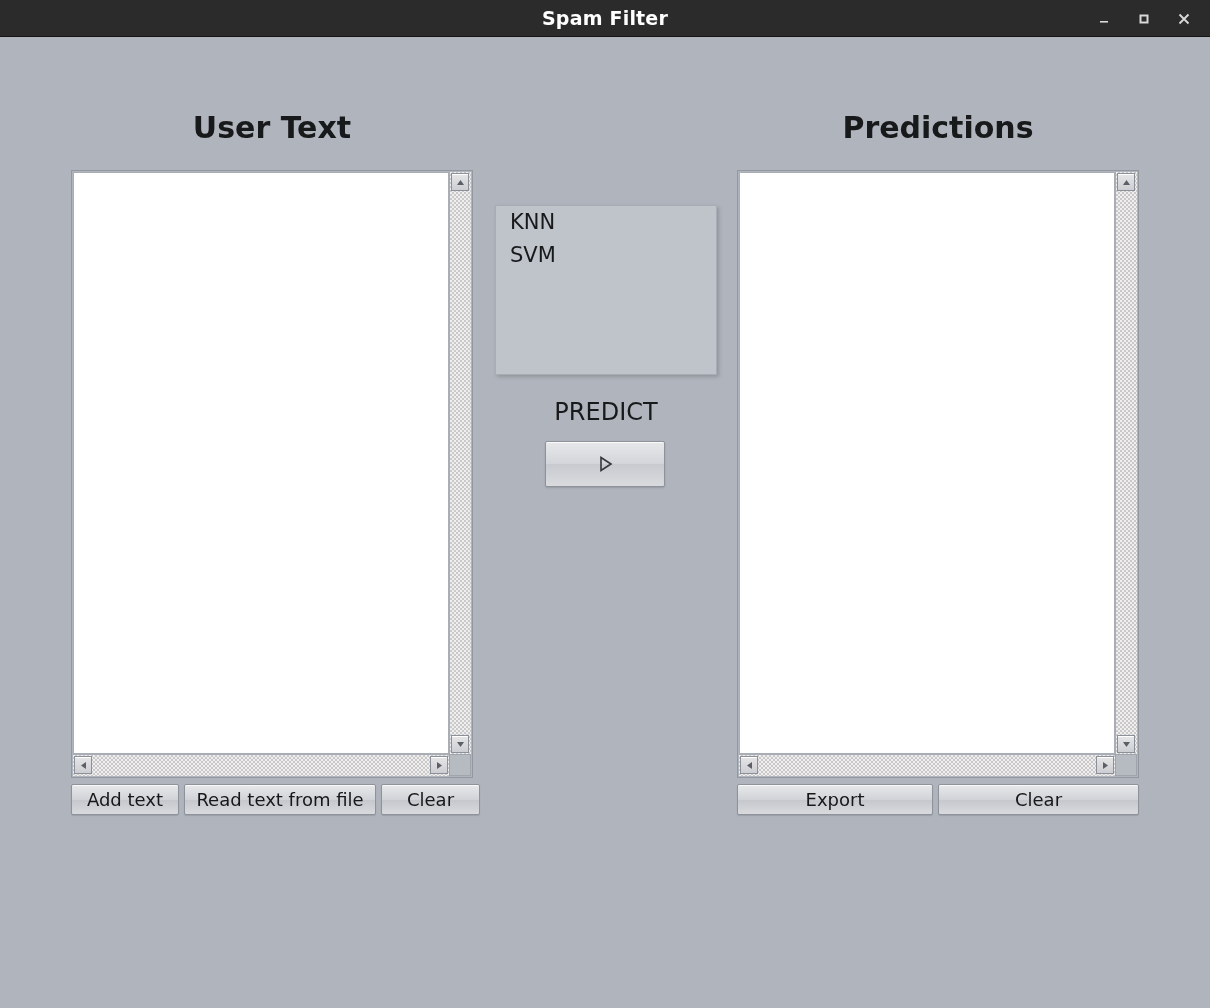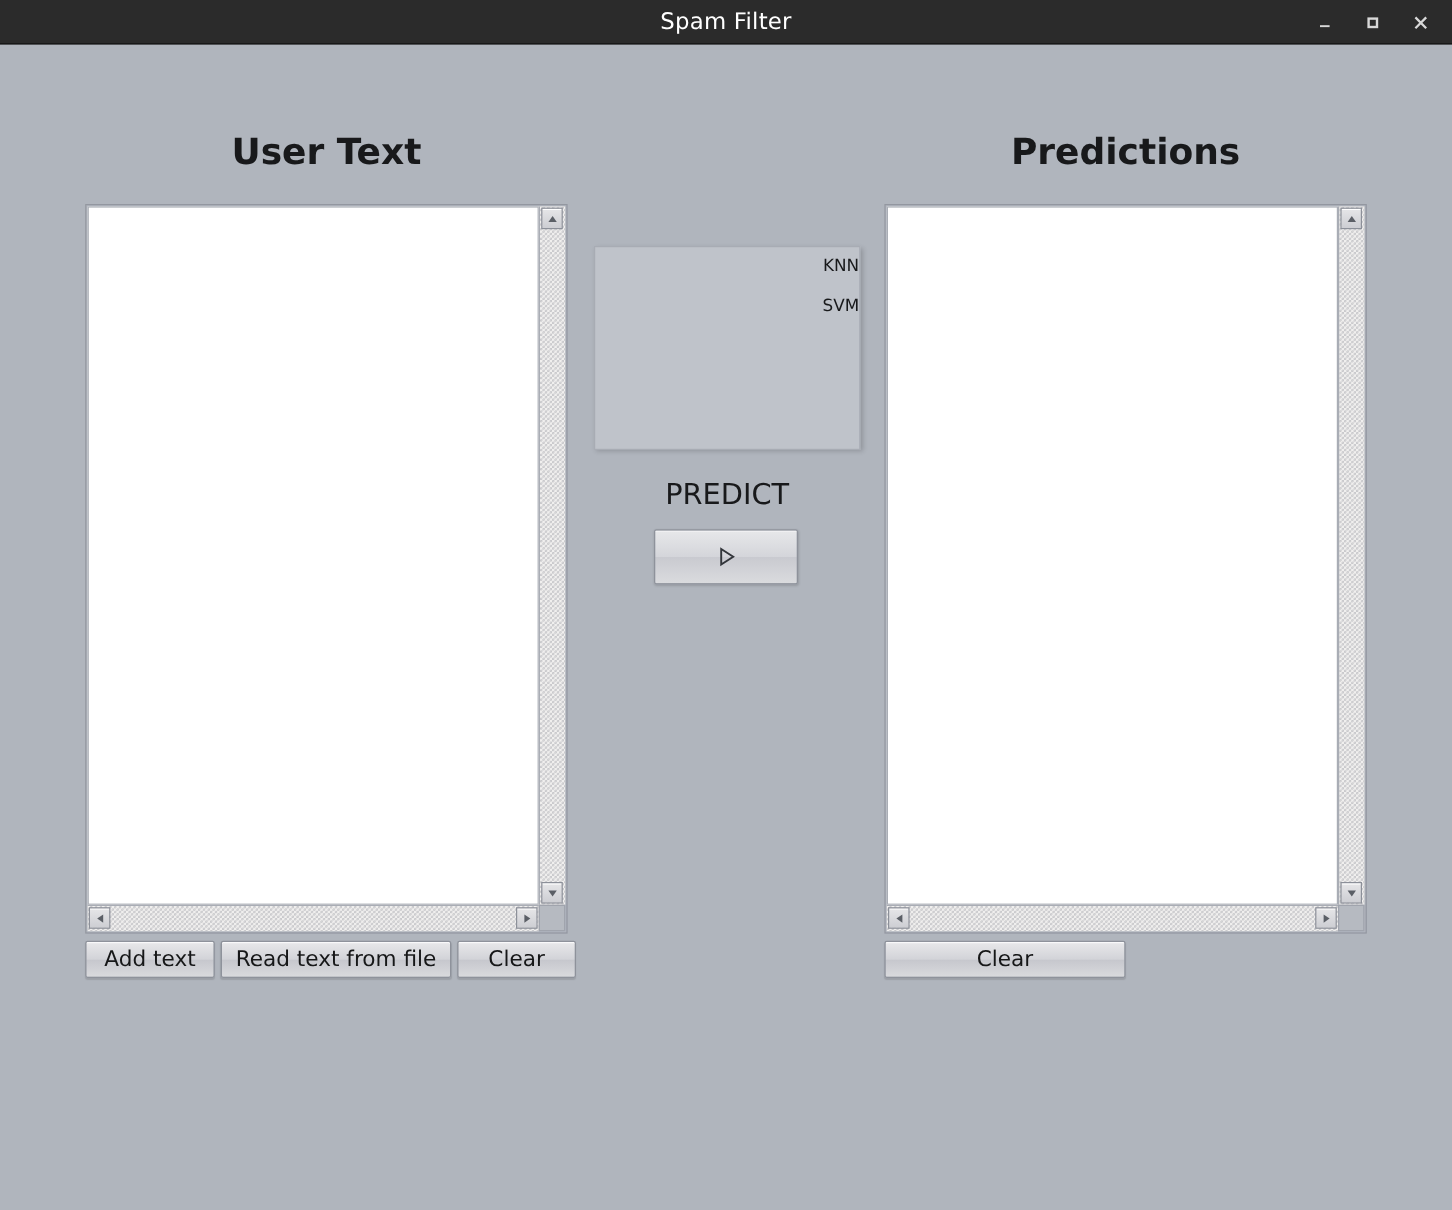--- a/index.html
+++ b/index.html
@@ -35,21 +35,21 @@
   }
   .titlebar-title {
     position: absolute;
     left: 0; top: 0;
     width: 1210px;
     height: 37px;
     line-height: 36px;
     text-align: center;
     color: #ffffff;
     font-size: 19px;
-    font-weight: normal;
+    font-weight: bold;
     font-family: "DejaVu Sans", sans-serif;
     letter-spacing: 0.2px;
   }
   .win-controls {
     position: absolute;
     right: 6px; top: 0;
     height: 37px;
     display: flex;
     align-items: center;
     gap: 0px;
@@ -204,27 +204,26 @@
     background: #bfc3ca;
     border: 1px solid #a8acb4;
     box-sizing: border-box;
     box-shadow: 2px 2px 4px rgba(0,0,0,0.18);
     overflow: hidden;
   }
   .model-item {
     height: 33px;
     line-height: 33px;
     padding-left: 14px;
-    font-size: 14px;
+    font-size: 21px;
     font-family: "DejaVu Sans", sans-serif;
     color: #18191b;
     cursor: default;
     box-sizing: border-box;
     white-space: nowrap;
-    text-align: right;
   }
   .model-item.selected {
     background: #b5b9c0;
     color: #ffffff;
     border-top: 1px solid #a6aab2;
     border-bottom: 1px solid #a6aab2;
     line-height: 31px;
   }
 
   
@@ -353,20 +352,21 @@
     </div>
   </div>
 
   <div class="btnrow" id="btnrow-user">
     <div class="btn" id="btn-add-text">Add text</div>
     <div class="btn" id="btn-read-file">Read text from file</div>
     <div class="btn" id="btn-clear-user">Clear</div>
   </div>
 
   <div class="btnrow" id="btnrow-pred">
+    <div class="btn" id="btn-export">Export</div>
     <div class="btn" id="btn-clear-pred">Clear</div>
   </div>
 
   <div class="modellist">
     <div class="model-item">KNN</div>
     <div class="model-item">SVM</div>
   </div>
 
   <div class="predict-label">PREDICT</div>
   <div class="predict-btn">

